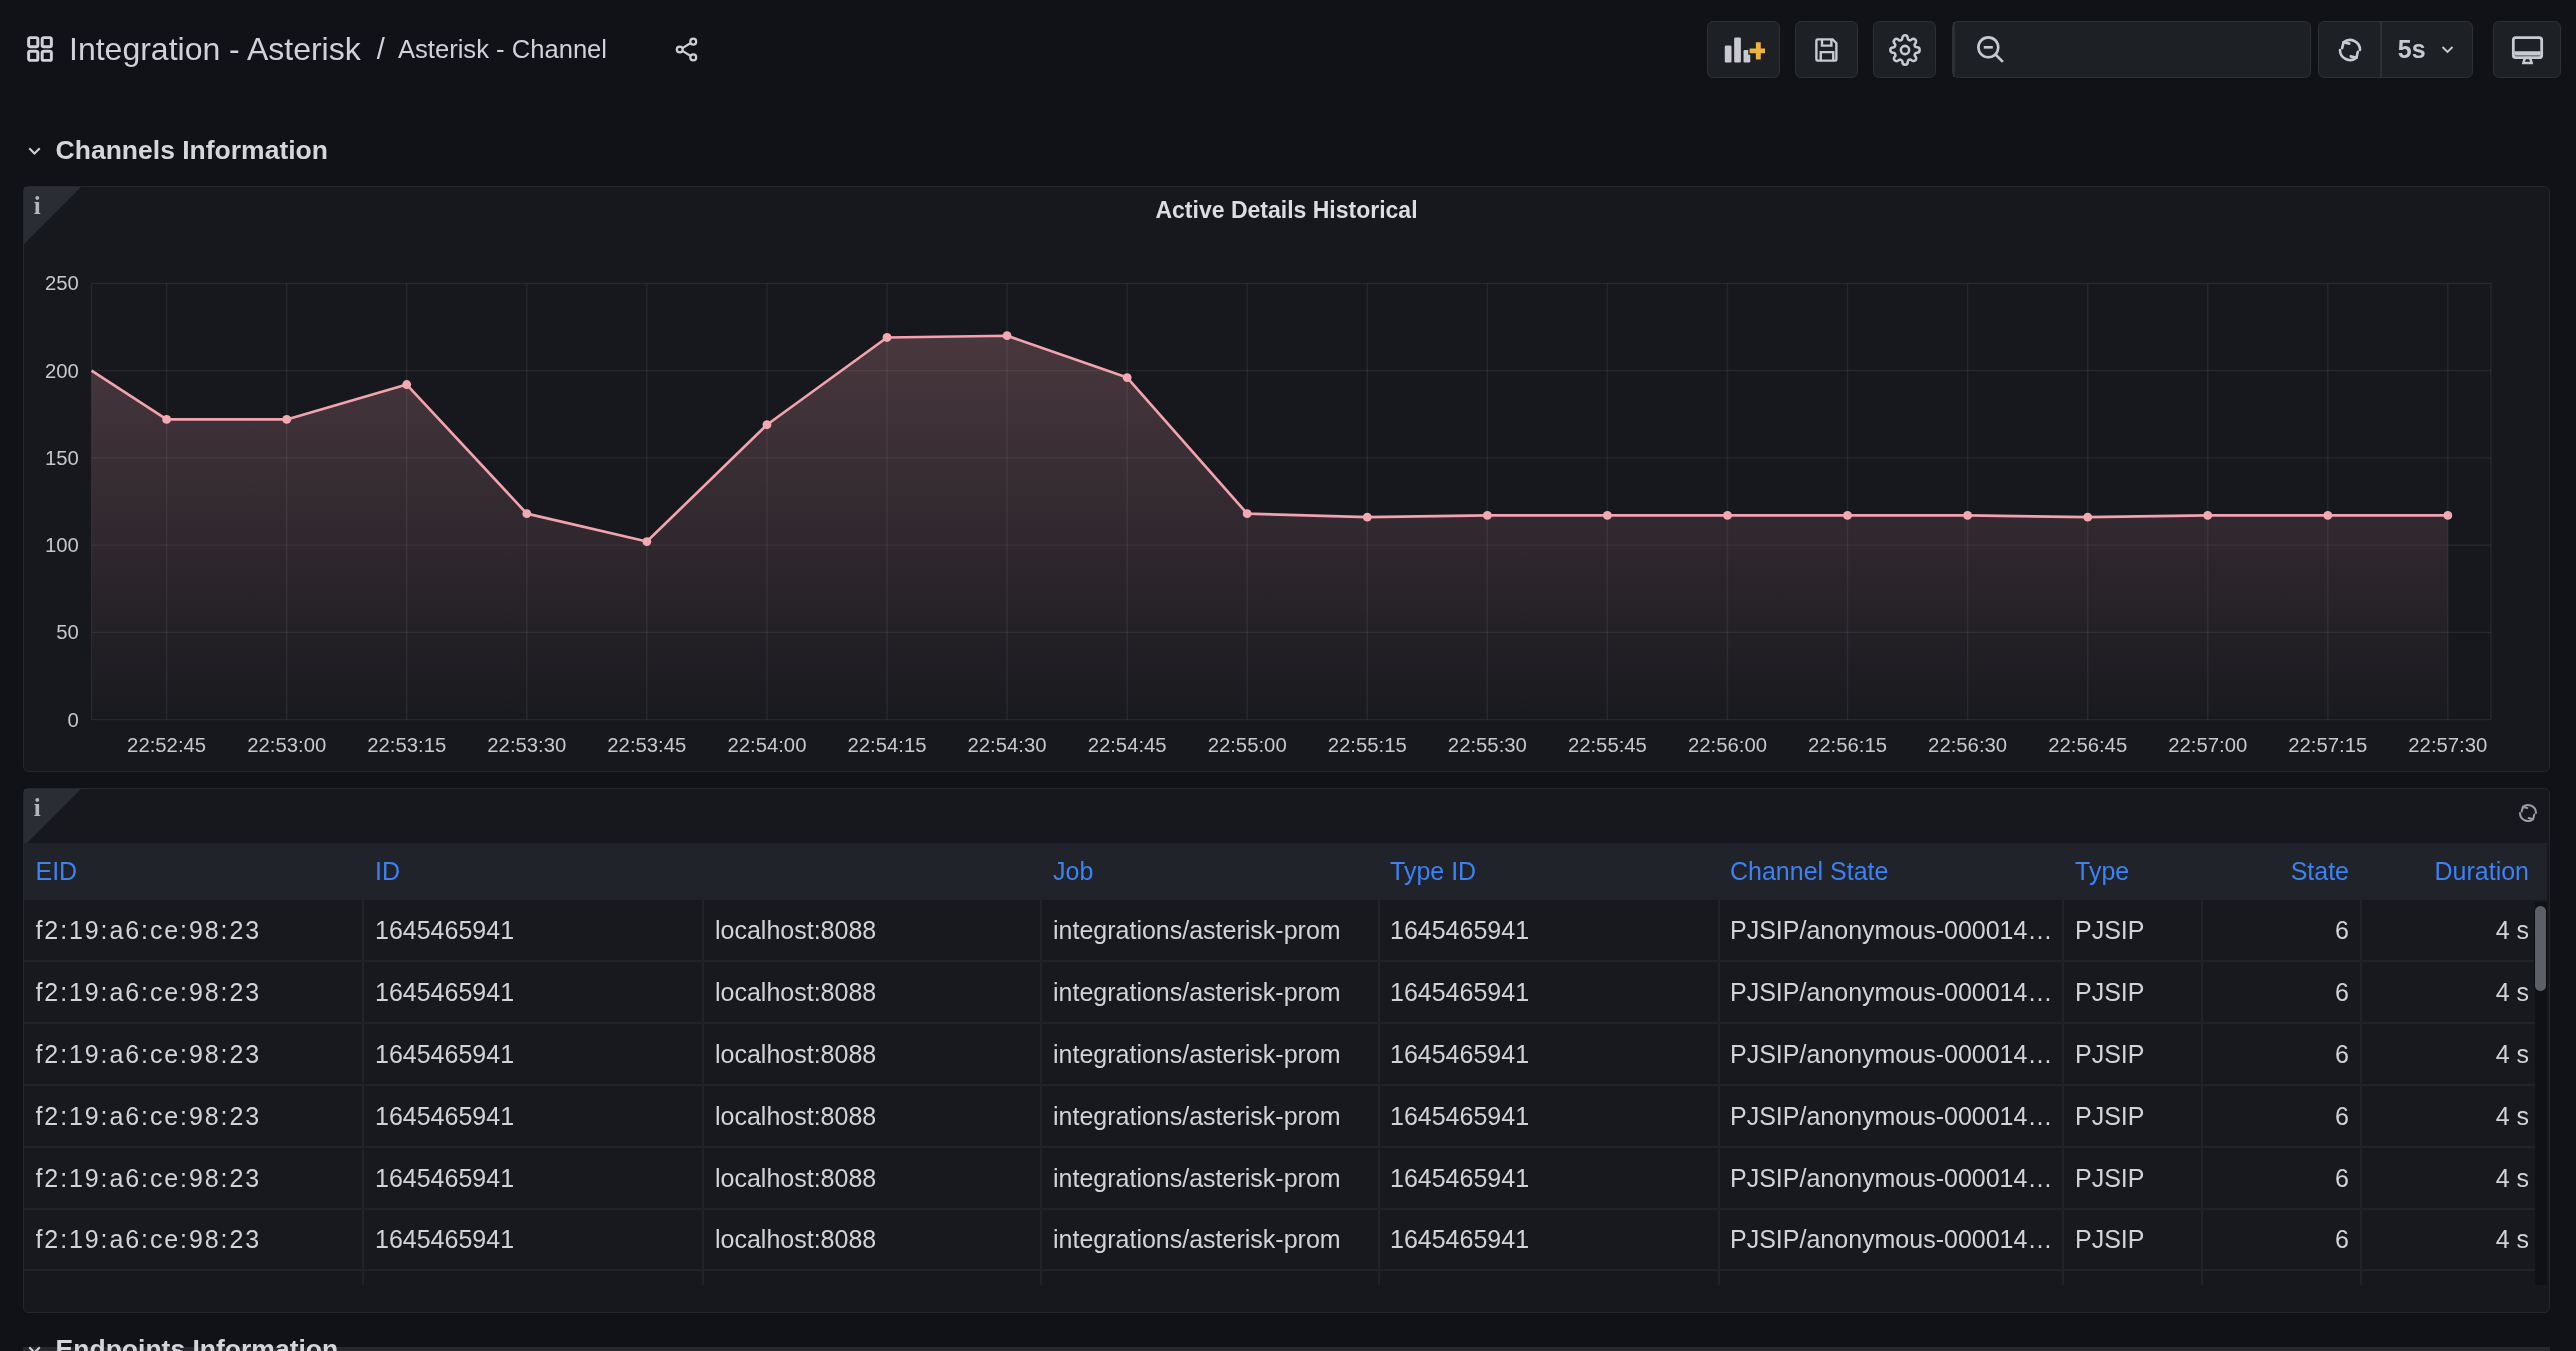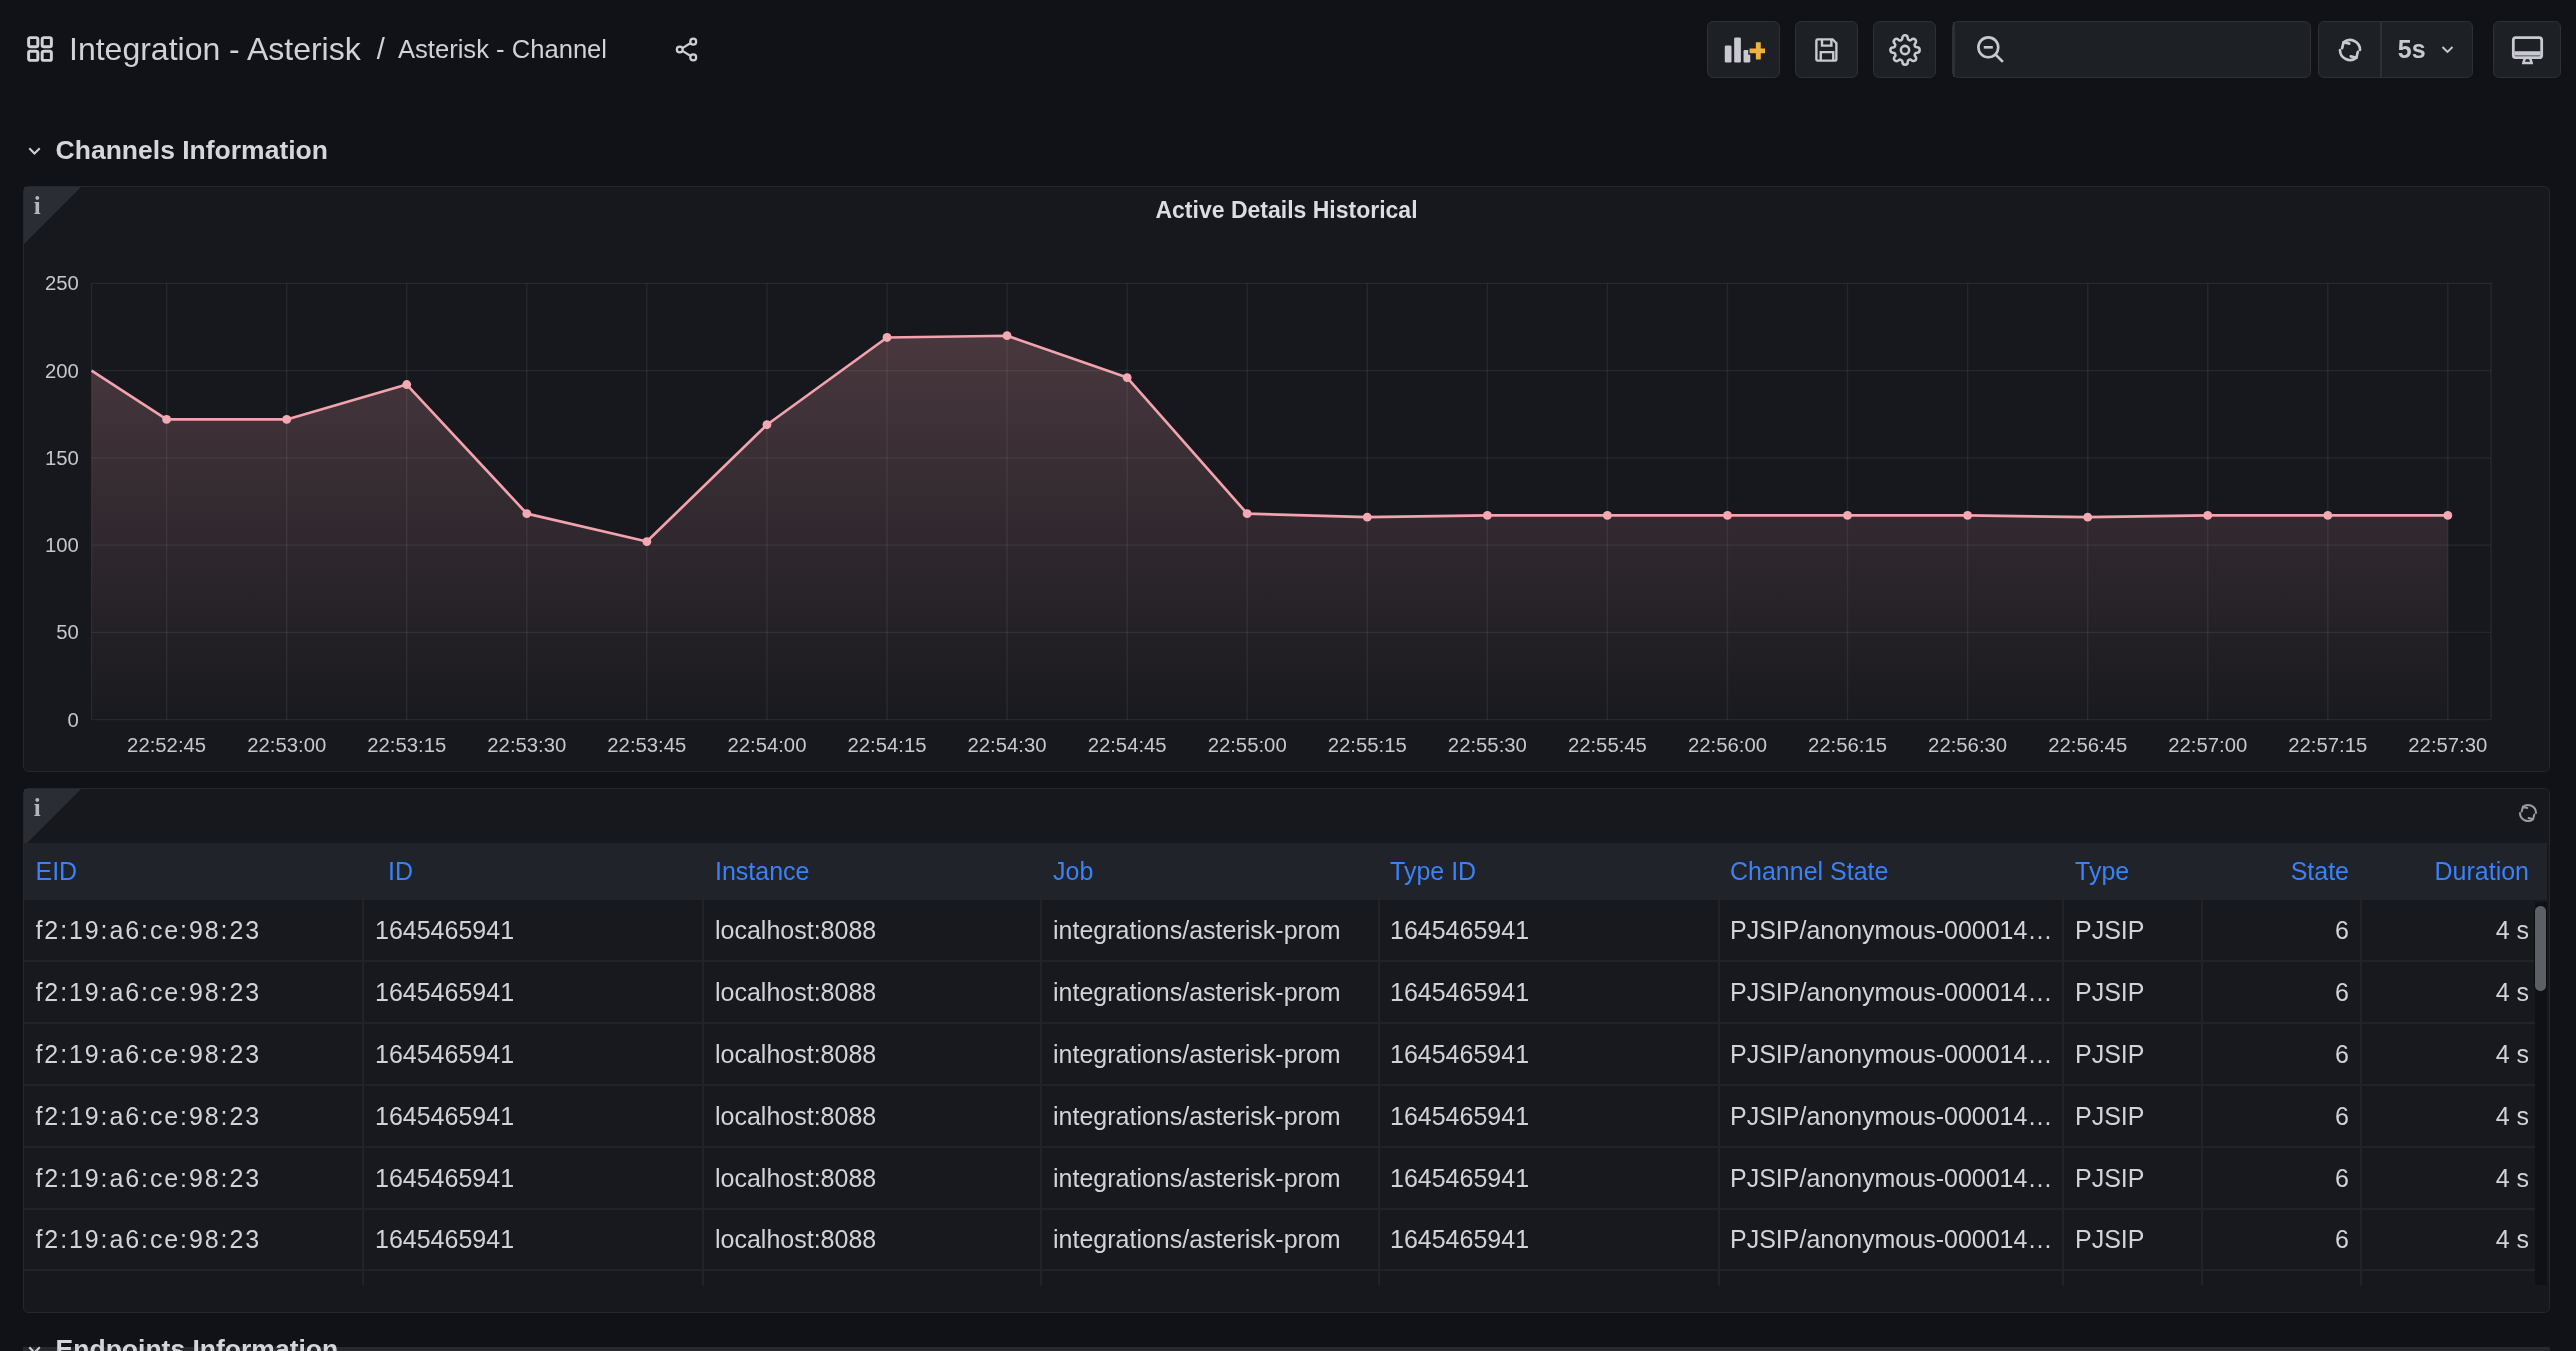--- a/index.html
+++ b/index.html
@@ -209,22 +209,21 @@
   <div class="hline" style="left:0;top:480px;width:2523px"></div>
   <div class="vline" style="left:338px;top:54px;height:442px"></div>
   <div class="vline" style="left:678px;top:54px;height:442px"></div>
   <div class="vline" style="left:1016px;top:54px;height:442px"></div>
   <div class="vline" style="left:1354px;top:54px;height:442px"></div>
   <div class="vline" style="left:1694px;top:54px;height:442px"></div>
   <div class="vline" style="left:2038px;top:54px;height:442px"></div>
   <div class="vline" style="left:2177px;top:54px;height:442px"></div>
   <div class="vline" style="left:2336px;top:54px;height:442px"></div>
   <div class="th" style="left:11.5px;top:54px;width:328px;height:57px">EID</div>
-  <div class="th" style="left:364px;top:54px;width:329px;height:57px">ID</div>
-  <div class="th" style="left:691px;top:54px;width:327px;height:57px">Instance</div>
+  <div class="th" style="left:351px;top:54px;width:329px;height:57px">ID</div>
   <div class="th" style="left:1029px;top:54px;width:326px;height:57px">Job</div>
   <div class="th" style="left:1366px;top:54px;width:329px;height:57px">Type ID</div>
   <div class="th" style="left:1706px;top:54px;width:333px;height:57px">Channel State</div>
   <div class="th" style="left:2051px;top:54px;width:127px;height:57px">Type</div>
   <div class="th r" style="left:2178px;top:54px;width:147px;height:57px">State</div>
   <div class="th r" style="left:2337px;top:54px;width:168px;height:57px">Duration</div>
   <div class="td" style="left:11.5px;top:111px;width:316px;height:60px;letter-spacing:1.9px">f2:19:a6:ce:98:23</div>
   <div class="td" style="left:351px;top:111px;width:317px;height:60px">1645465941</div>
   <div class="td" style="left:691px;top:111px;width:315px;height:60px">localhost:8088</div>
   <div class="td" style="left:1029px;top:111px;width:314px;height:60px">integrations/asterisk-prom</div>

